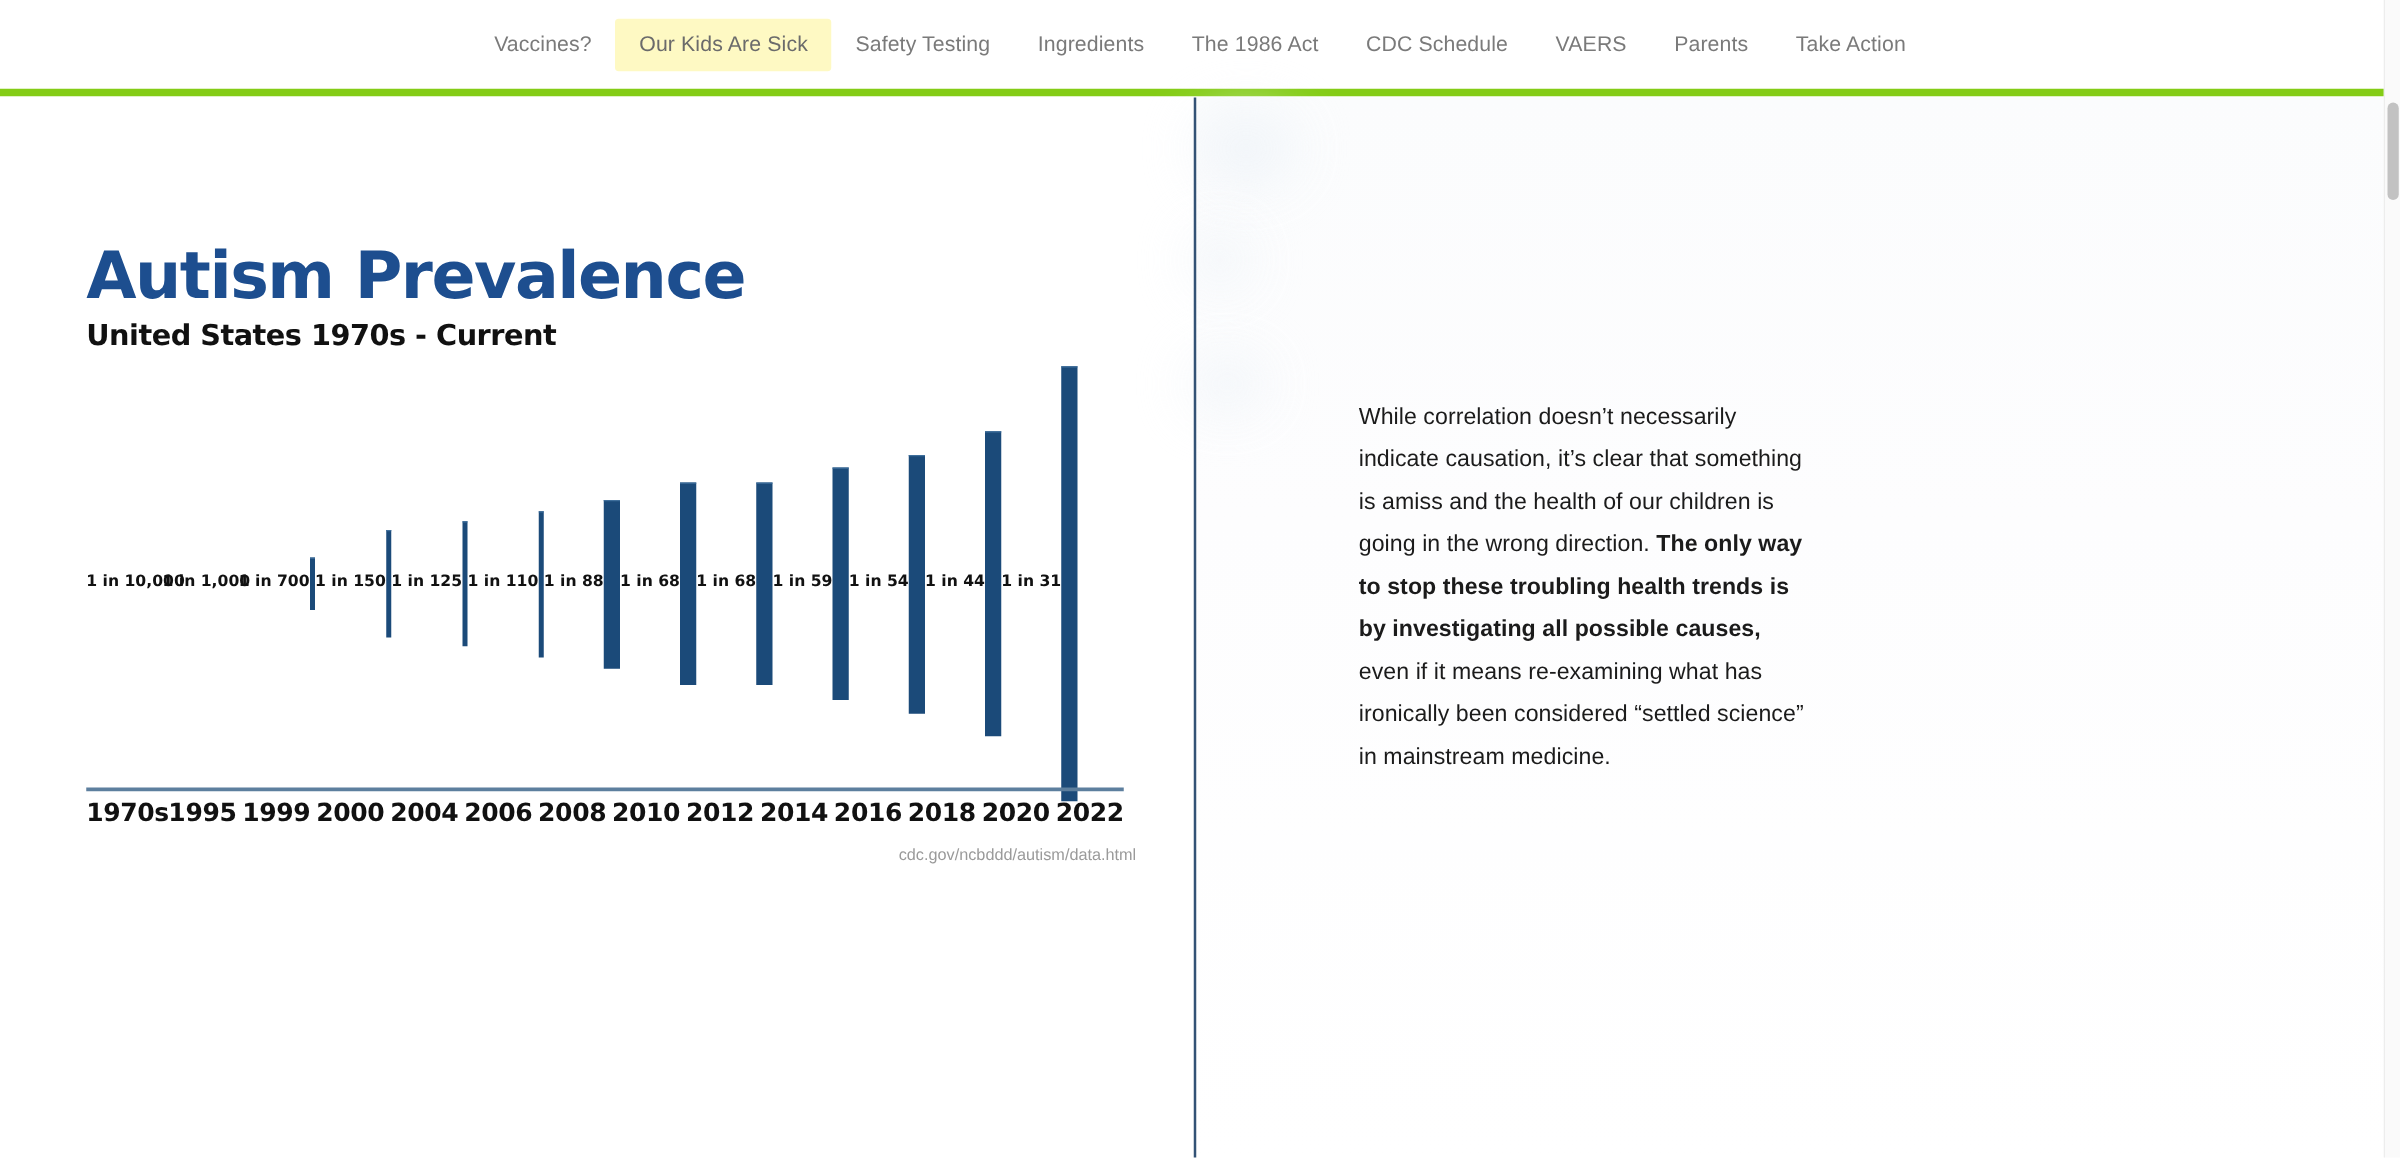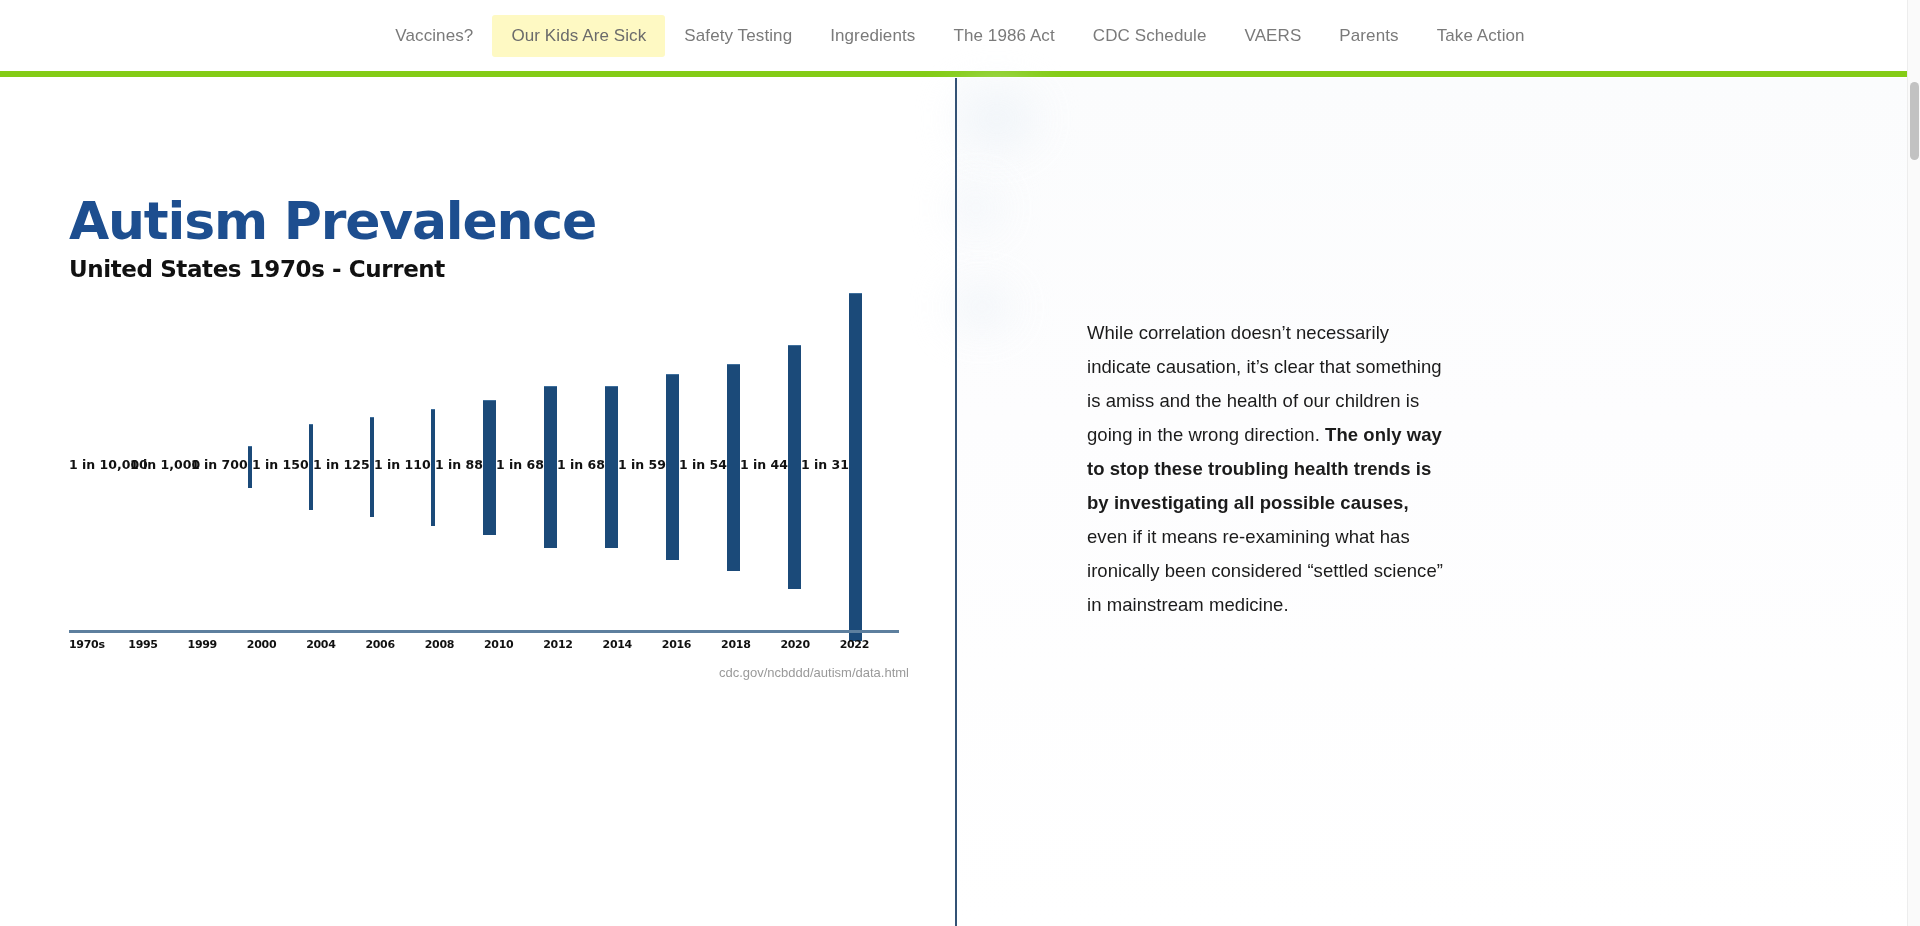--- a/index.html
+++ b/index.html
@@ -150,23 +150,23 @@
     background: #5d7f9e;
   }
   .xaxis {
     position: relative;
     margin-top: 8px;
     width: 830px;
     display: flex;
   }
   .xtick {
     width: 61px;
-    text-align: left;
+    text-align: right;
     font-family: "DejaVu Sans", sans-serif;
-    font-size: 11px;
+    font-size: 20px;
     font-weight: 700;
     color: #111;
     letter-spacing: -0.3px;
   }
   .source {
     margin-top: 14px;
     width: 840px;
     text-align: right;
     font-size: 13px;
     color: #9a9a9a;

